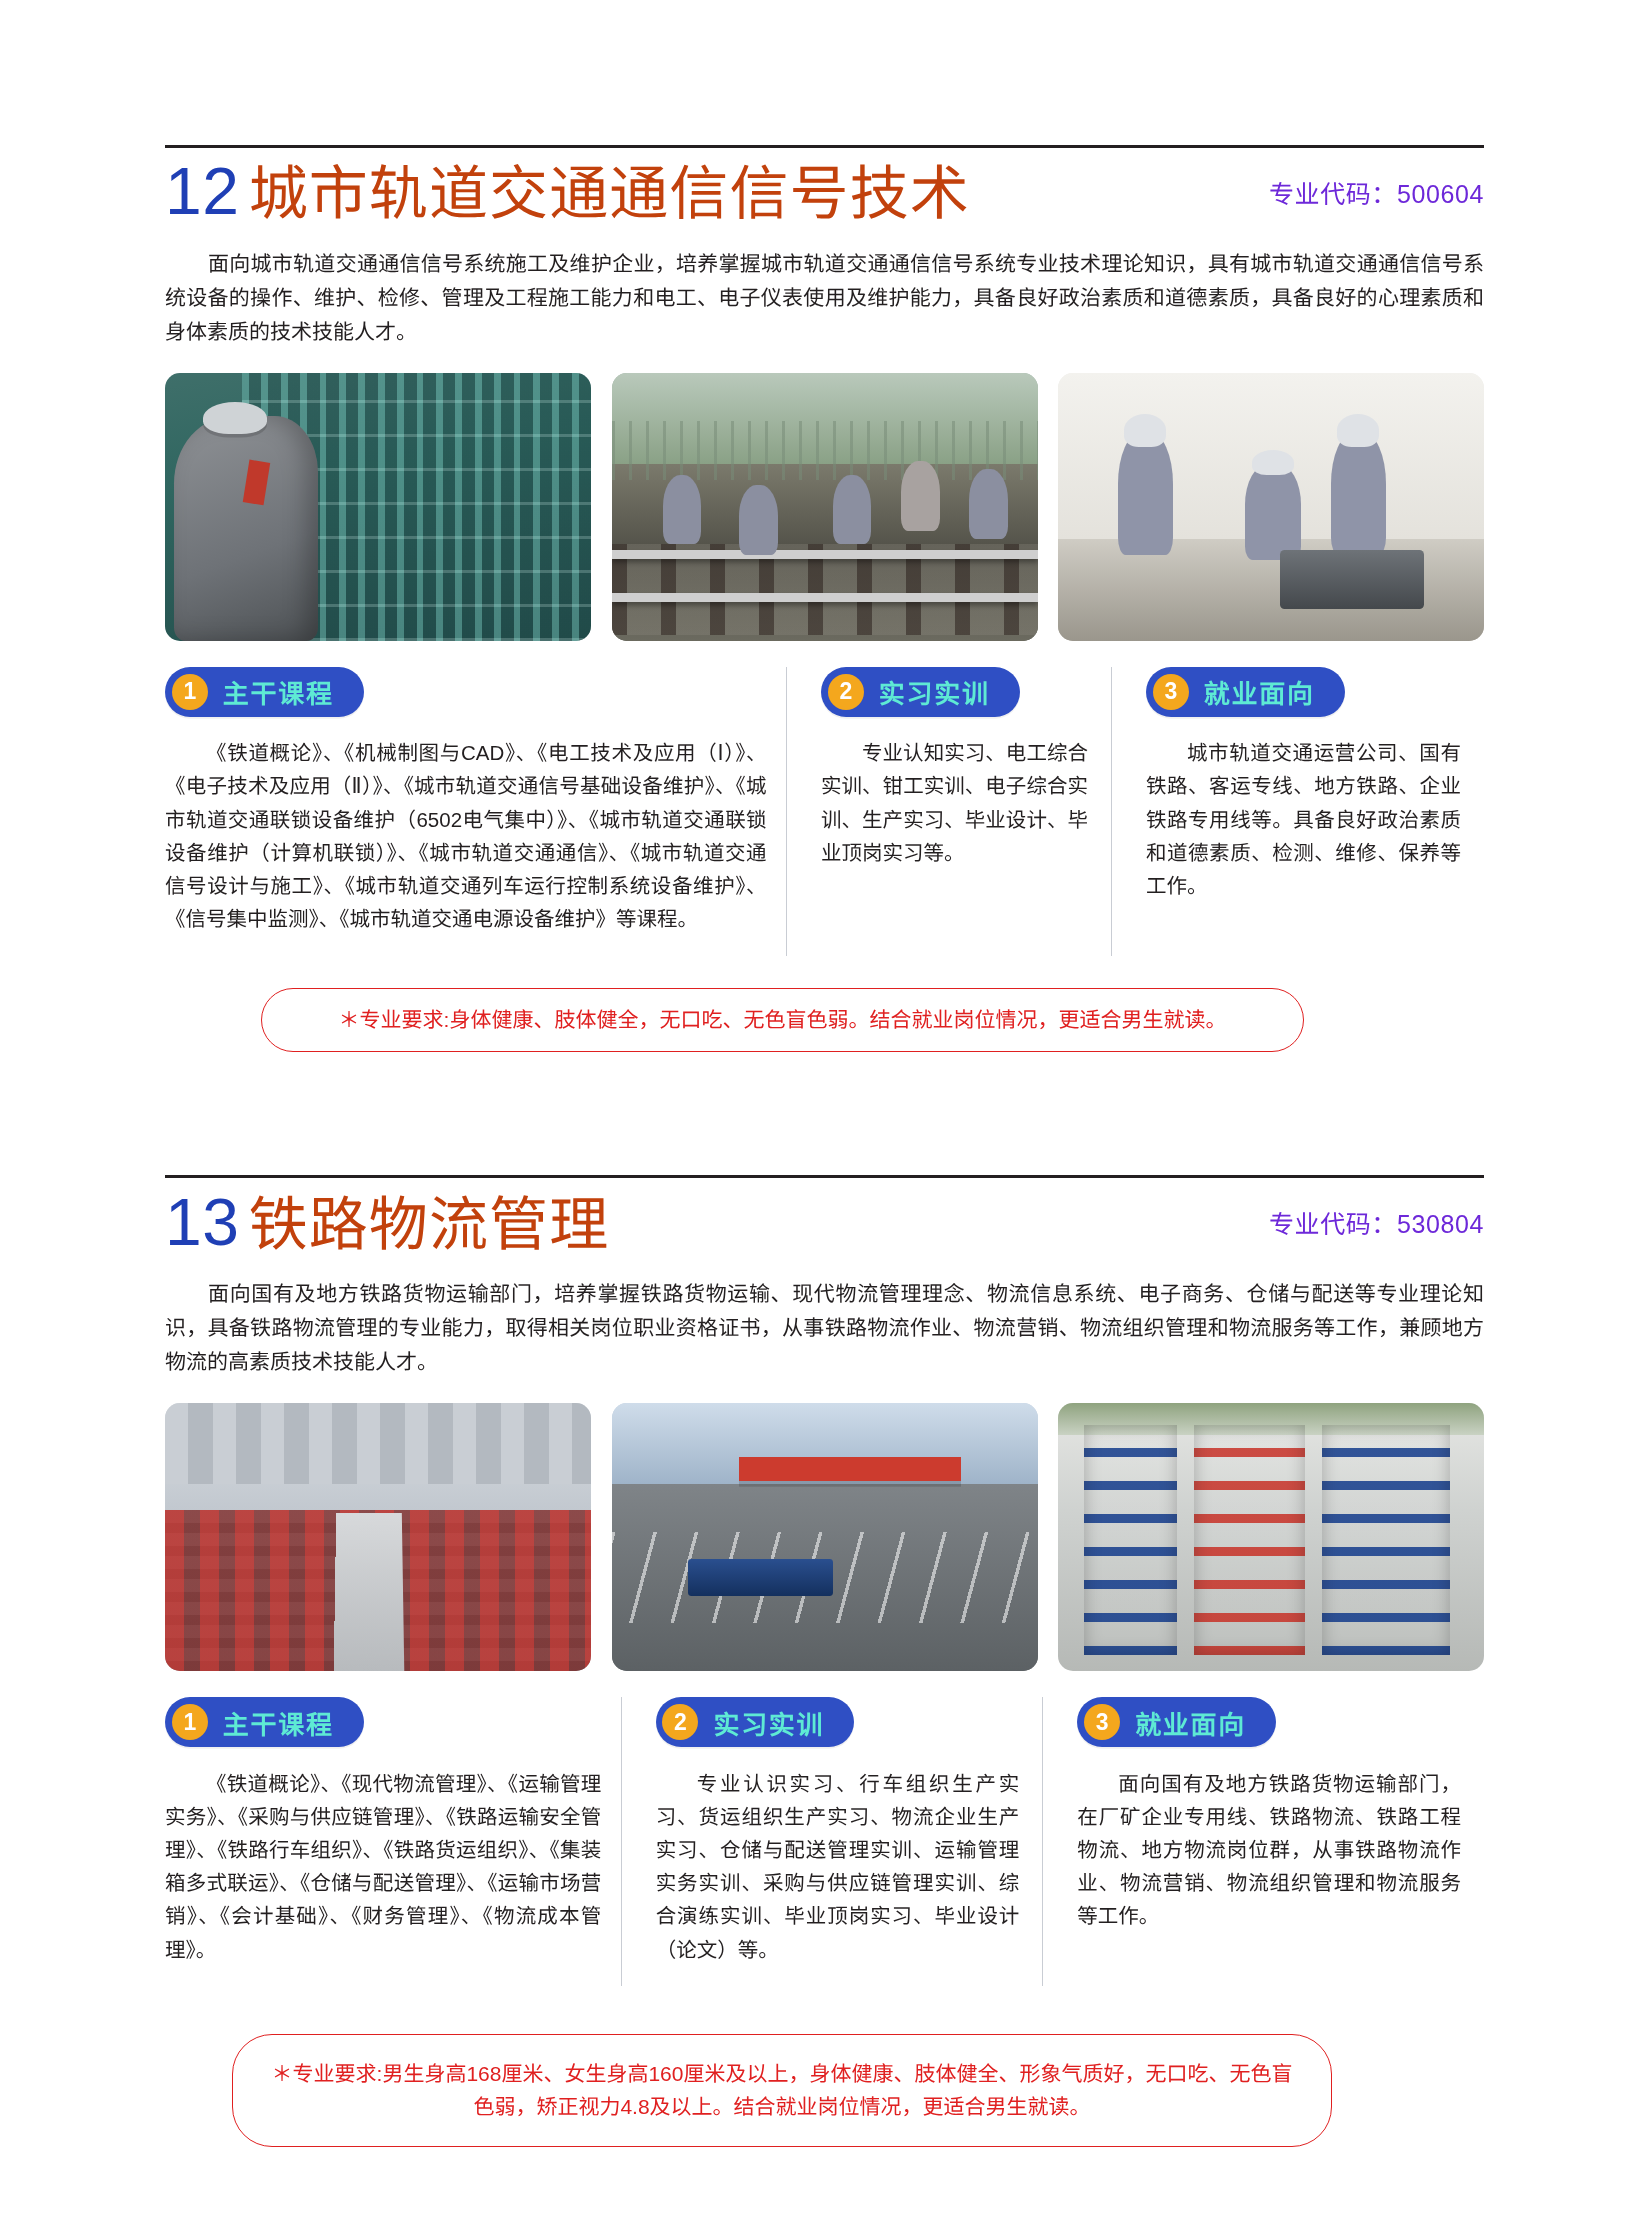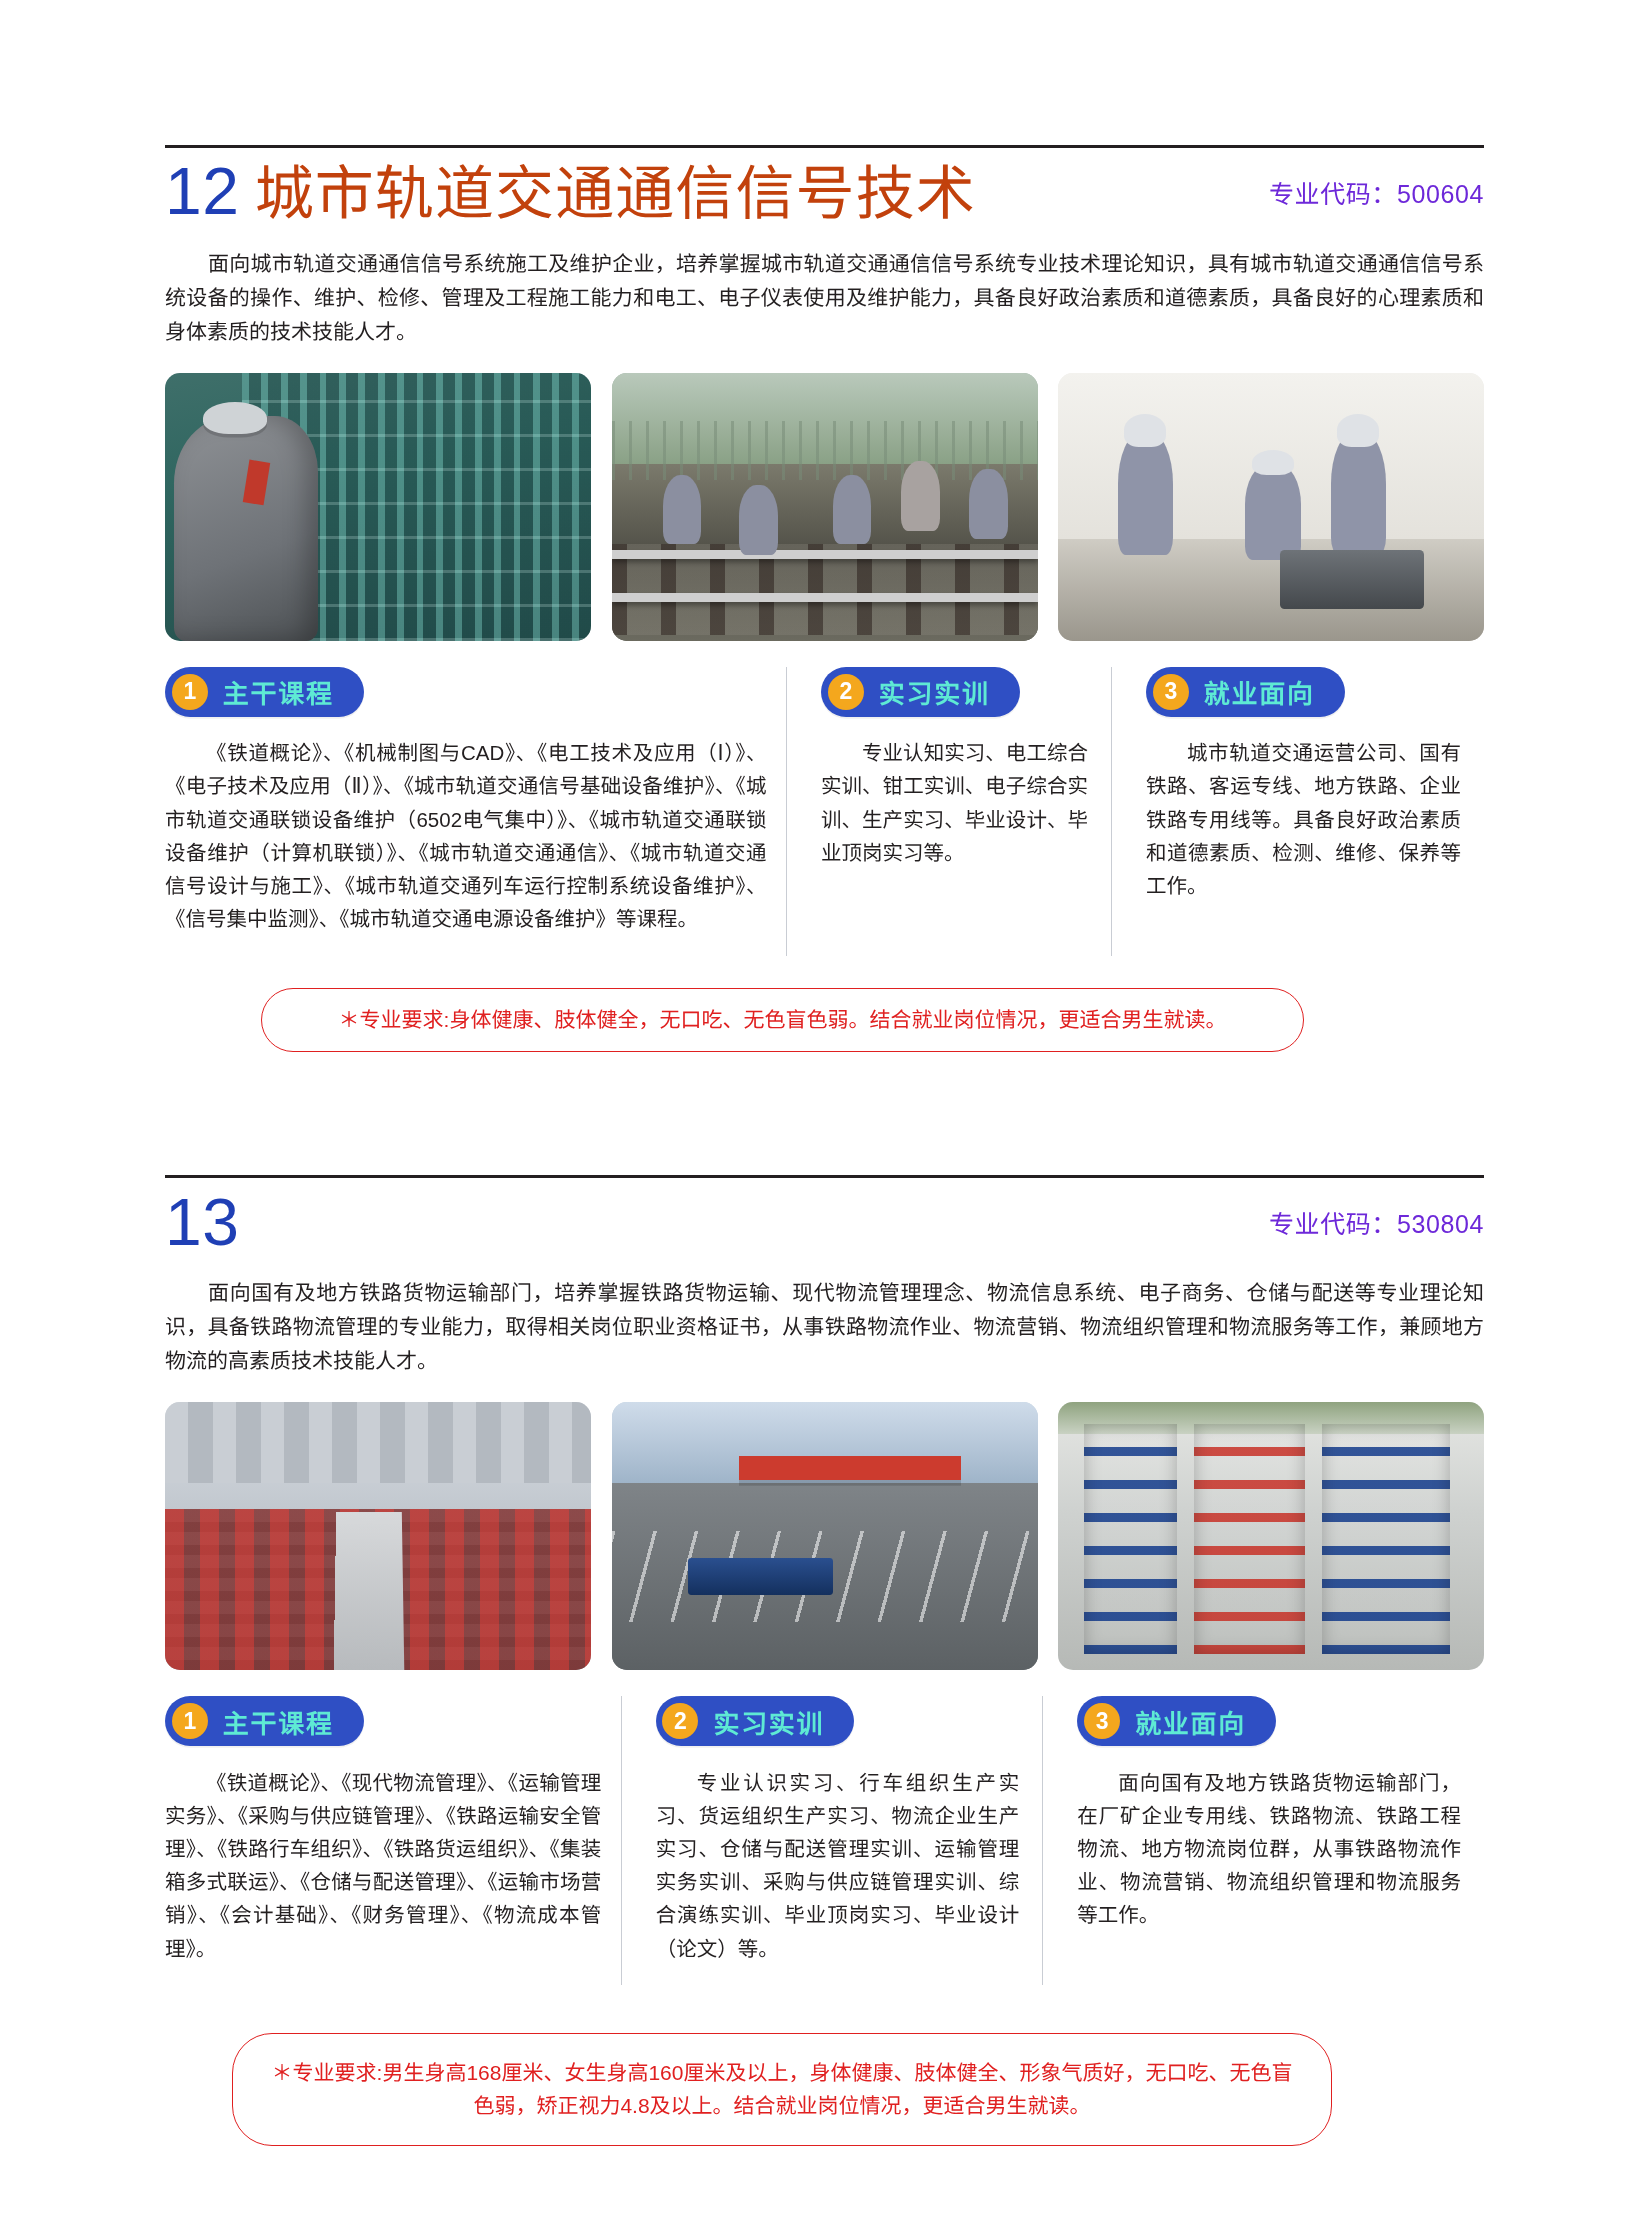--- a/index.html
+++ b/index.html
@@ -37,21 +37,21 @@
 
   .head-row {
     display: flex;
     align-items: flex-end;
     justify-content: space-between;
     width: 1319px;
   }
   .head-left {
     display: flex;
     align-items: baseline;
-    gap: 15px;
+    gap: 9px;
   }
   .head-num {
     font-family: "Liberation Sans", sans-serif;
     font-size: 66px;
     font-weight: 400;
     color: #1f3fb5;
     letter-spacing: 0.6px;
     line-height: 1;
   }
   .head-title {
@@ -382,20 +382,21 @@
 
     <div class="req one">＊专业要求:身体健康、肢体健全，无口吃、无色盲色弱。结合就业岗位情况，更适合男生就读。</div>
   </div>
 
   <div class="section second s2">
     <div class="rule"></div>
 
     <div class="head-row">
       <div class="head-left">
         <span class="head-num">13</span>
+        <span class="head-title">铁路物流管理</span>
       </div>
       <div class="head-code">专业代码：530804</div>
     </div>
 
     <p class="intro">面向国有及地方铁路货物运输部门，培养掌握铁路货物运输、现代物流管理理念、物流信息系统、电子商务、仓储与配送等专业理论知识，具备铁路物流管理的专业能力，取得相关岗位职业资格证书，从事铁路物流作业、物流营销、物流组织管理和物流服务等工作，兼顾地方物流的高素质技术技能人才。</p>
 
     <div class="photos">
       <div class="photo p4">
         <div class="roof"></div>
         <div class="goods"></div>

